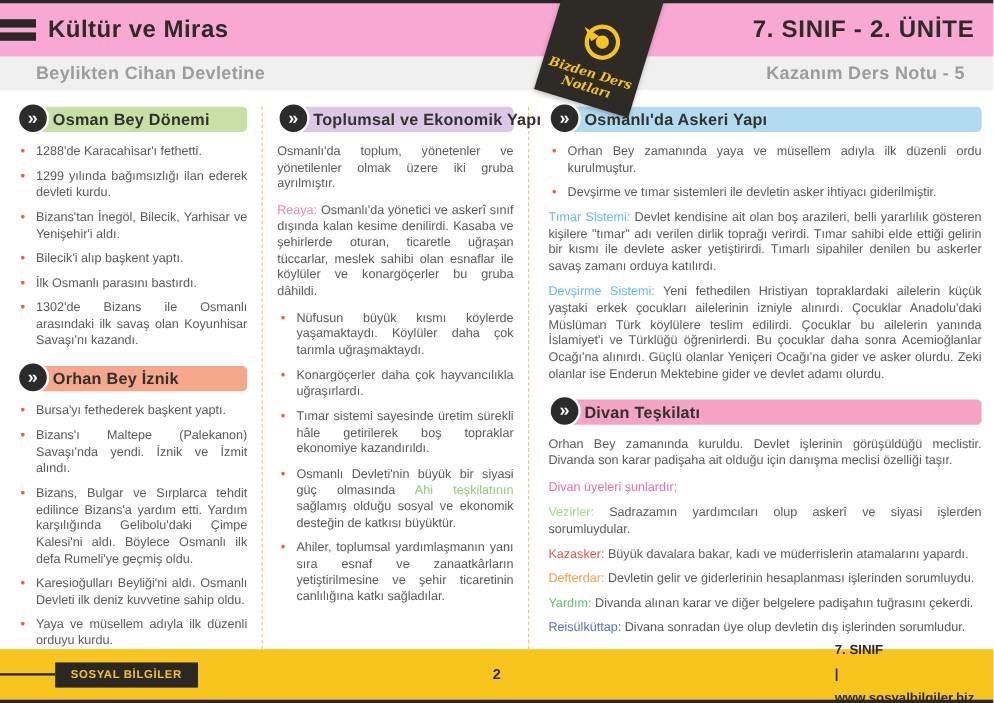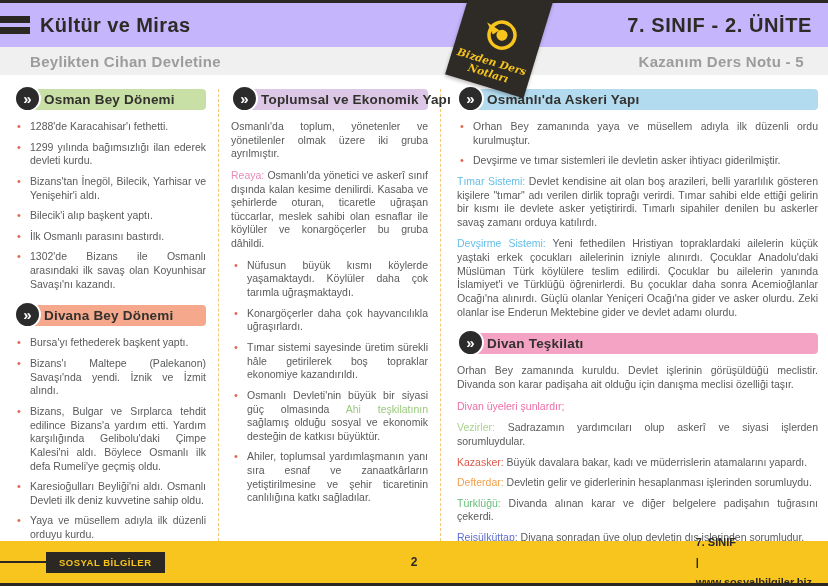--- a/index.html
+++ b/index.html
@@ -6,21 +6,21 @@
   html,body { width:828px; height:586px; }
   body {
     font-family:"Liberation Sans", sans-serif;
     background:#ffffff;
     position:relative;
     overflow:hidden;
   }
   
   .top-strip { height:3px; background:#2b2823; }
   .header {
-    height:44px; background:#c4b5fd;
+    height:44px; background:#f9a8d4;
     display:flex; align-items:center; justify-content:space-between;
     position:relative;
   }
   .header-left { display:flex; align-items:center; }
   .menu-icon { display:flex; flex-direction:column; gap:4px; margin-right:10px; }
   .menu-icon span { display:block; width:30px; height:7px; background:#2b2823; }
   .header-title { font-size:20px; font-weight:bold; color:#2e2a25; letter-spacing:0.4px; }
   .header-right { font-size:20px; font-weight:bold; color:#2e2a25; margin-right:16px; letter-spacing:0.6px; }
   .ribbon {
     position:absolute; left:462px; top:-42px; width:82px; height:128px;
@@ -130,21 +130,21 @@
     <ul class="blist">
       <li>1288'de Karacahisar'ı fethetti.</li>
       <li>1299 yılında bağımsızlığı ilan ederek devleti kurdu.</li>
       <li>Bizans'tan İnegöl, Bilecik, Yarhisar ve Yenişehir'i aldı.</li>
       <li>Bilecik'i alıp başkent yaptı.</li>
       <li>İlk Osmanlı parasını bastırdı.</li>
       <li>1302'de Bizans ile Osmanlı arasındaki ilk savaş olan Koyunhisar Savaşı'nı kazandı.</li>
     </ul>
     <div class="sec sec-gap" style="background:#F5A88C;">
       <span class="chev">»</span>
-      <span>Divana Bey Dönemi</span>
+      <span>Orhan Bey İznik</span>
     </div>
     <ul class="blist">
       <li>Bursa'yı fethederek başkent yaptı.</li>
       <li>Bizans'ı Maltepe (Palekanon) Savaşı'nda yendi. İznik ve İzmit alındı.</li>
       <li>Bizans, Bulgar ve Sırplarca tehdit edilince Bizans'a yardım etti. Yardım karşılığında Gelibolu'daki Çimpe Kalesi'ni aldı. Böylece Osmanlı ilk defa Rumeli'ye geçmiş oldu.</li>
       <li>Karesioğulları Beyliği'ni aldı. Osmanlı Devleti ilk deniz kuvvetine sahip oldu.</li>
       <li>Yaya ve müsellem adıyla ilk düzenli orduyu kurdu.</li>
       <li>İlk kez divan teşkilatını kurdu.</li>
 
     </ul>
@@ -181,21 +181,21 @@
     <div class="sec sec-gap" style="background:#F4A3C4;">
       <span class="chev">»</span>
       <span>Divan Teşkilatı</span>
     </div>
     <p class="para">Orhan Bey zamanında kuruldu. Devlet işlerinin görüşüldüğü meclistir. Divanda son karar padişaha ait olduğu için danışma meclisi özelliği taşır.</p>
     <p class="para" style="color: rgb(236, 111, 166);">Divan üyeleri şunlardır;</p>
 
     <p class="member"><span style="color: rgb(169, 211, 142);">Vezirler:</span><span> Sadrazamın yardımcıları olup askerî ve siyasi işlerden sorumluydular.</span></p>
     <p class="member"><span style="color: rgb(222, 90, 77);">Kazasker:</span><span> Büyük davalara bakar, kadı ve müderrislerin atamalarını yapardı.</span></p>
     <p class="member"><span style="color: rgb(245, 160, 75); margin-top: 17px;">Defterdar:</span><span> Devletin gelir ve giderlerinin hesaplanması işlerinden sorumluydu.</span></p>
-    <p class="member"><span style="color: rgb(103, 190, 121);">Türklüğü:</span><span> Divanda alınan karar ve diğer belgelere padişahın tuğrasını çekerdi.</span></p>
+    <p class="member"><span style="color: rgb(103, 190, 121);">Yardım:</span><span> Divanda alınan karar ve diğer belgelere padişahın tuğrasını çekerdi.</span></p>
     <p class="member"><span style="color: rgb(94, 110, 208);">Reisülküttap:</span><span> Divana sonradan üye olup devletin dış işlerinden sorumludur.</span></p>
 
   </div>
 </div>
 
 <div class="footer">
   <span class="footer-line"></span>
   <span class="footer-badge">SOSYAL BİLGİLER</span>
   <span class="footer-page">2</span>
   <span class="footer-right">

